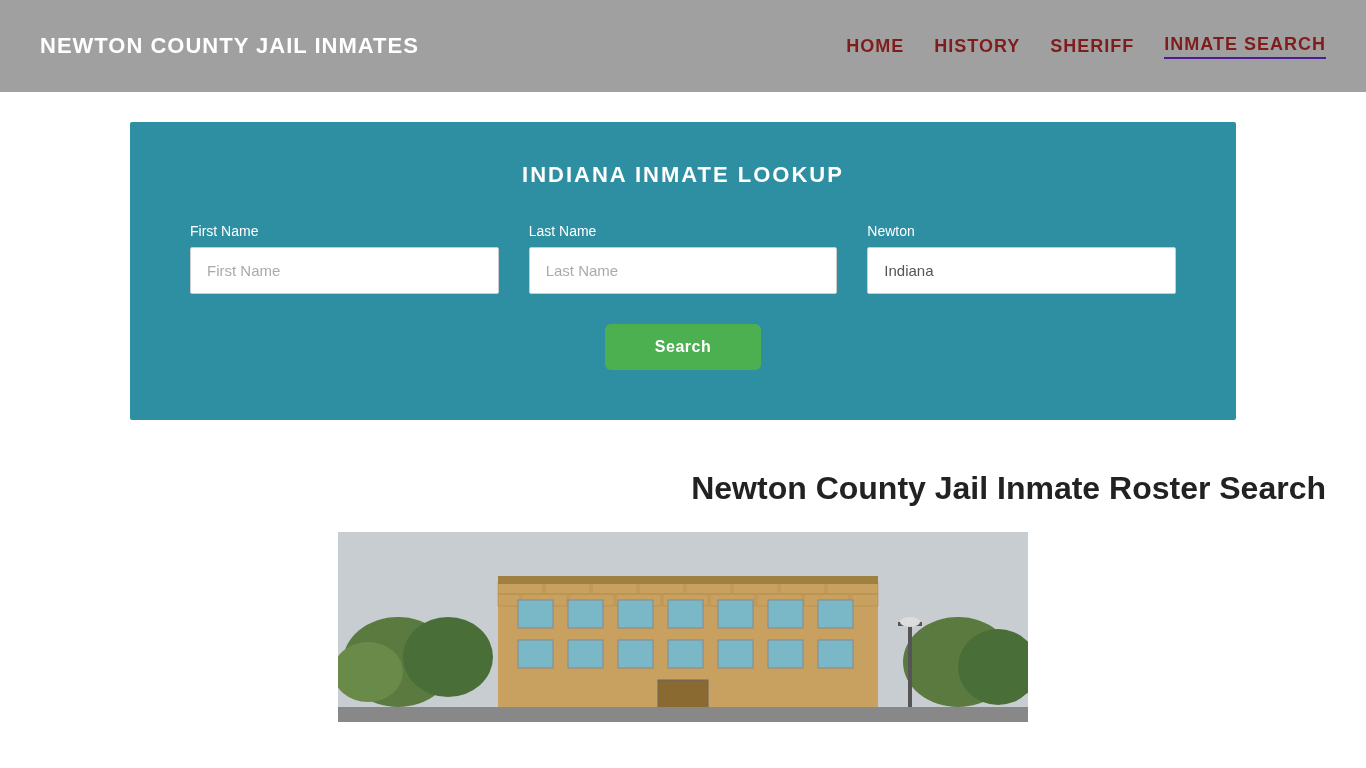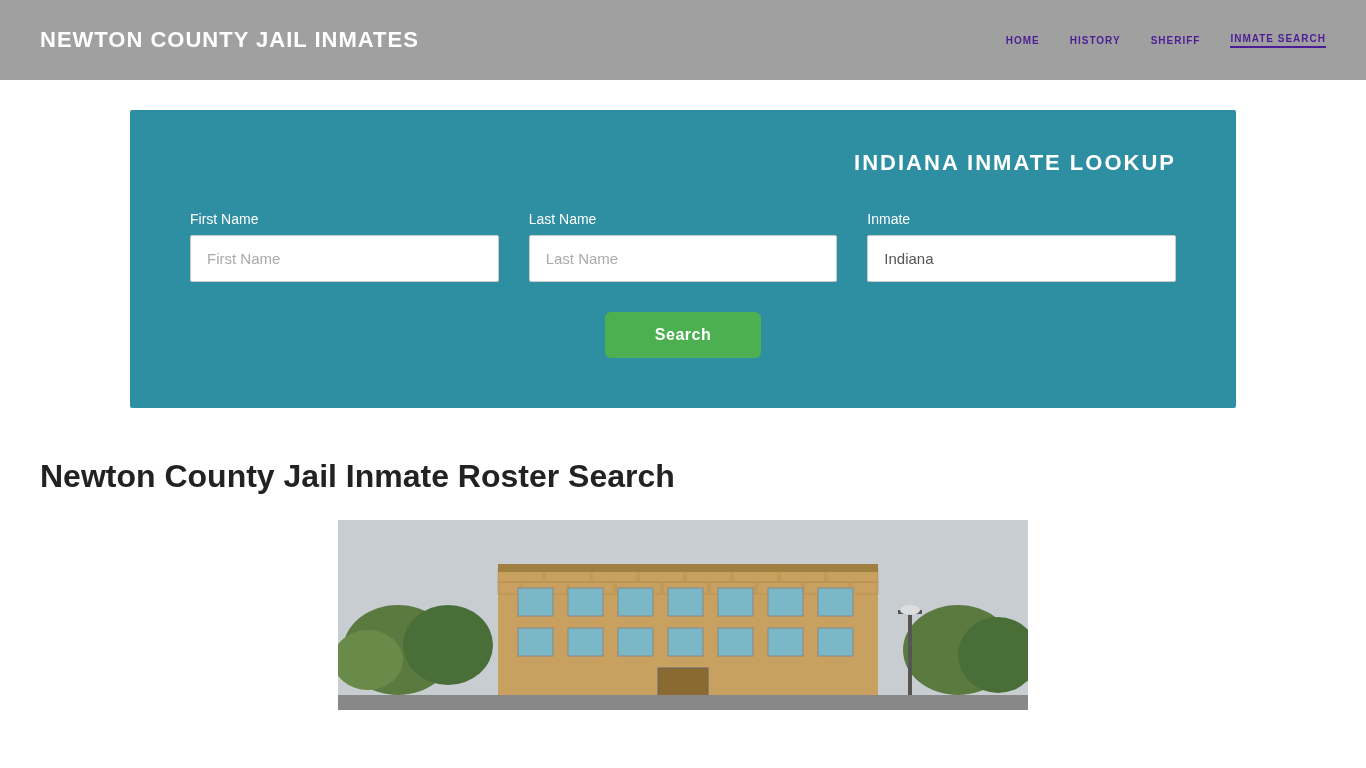--- a/index.html
+++ b/index.html
@@ -11,21 +11,21 @@
     body {
       font-family: Arial, sans-serif;
       background: #fff;
       width: 1366px;
       min-height: 768px;
     }
 
     
     .header {
       background: #a0a0a0;
-      height: 80px;
+      height: 92px;
       display: flex;
       align-items: center;
       justify-content: space-between;
       padding: 0 40px;
     }
 
     .site-title {
       color: #fff;
       font-size: 22px;
       font-weight: 900;
@@ -33,22 +33,22 @@
       text-transform: uppercase;
     }
 
     .nav {
       display: flex;
       gap: 30px;
       align-items: center;
     }
 
     .nav-item {
-      color: #4c1d95;
-      font-size: 10px;
+      color: #7f1d1d;
+      font-size: 18px;
       font-weight: 700;
       letter-spacing: 1px;
       text-transform: uppercase;
       text-decoration: none;
       cursor: pointer;
     }
 
     .nav-item.active {
       border-bottom: 2px solid #4c1d95;
       padding-bottom: 2px;
@@ -67,21 +67,21 @@
       padding: 40px 60px 50px 60px;
       border-radius: 2px;
     }
 
     .lookup-title {
       color: #fff;
       font-size: 22px;
       font-weight: 700;
       letter-spacing: 2px;
       text-transform: uppercase;
-      text-align: right;
+      text-align: center;
       margin-bottom: 35px;
     }
 
     .form-row {
       display: flex;
       gap: 30px;
       justify-content: space-between;
       margin-bottom: 30px;
     }
 
@@ -131,21 +131,21 @@
 
     
     .content-section {
       padding: 50px 40px 20px 40px;
     }
 
     .section-title {
       font-size: 32px;
       font-weight: 700;
       color: #222;
-      text-align: left;
+      text-align: right;
       margin-bottom: 25px;
     }
 
     .jail-image-container {
       display: flex;
       justify-content: center;
     }
 
     
     .jail-building {
@@ -174,21 +174,21 @@
   <div class="form-row">
     <div class="form-group">
       <label class="form-label">First Name</label>
       <input class="form-input" type="text" placeholder="First Name" style="">
     </div>
     <div class="form-group">
       <label class="form-label">Last Name</label>
       <input class="form-input" type="text" placeholder="Last Name" style="">
     </div>
     <div class="form-group">
-      <label class="form-label">Inmate</label>
+      <label class="form-label">Newton</label>
       <input class="form-input" type="text" value="Indiana" style="">
     </div>
   </div>
 
   <div class="search-btn-row">
     <button class="search-button">Search</button>
   </div>
 </section>
 
 <section class="content-section">

